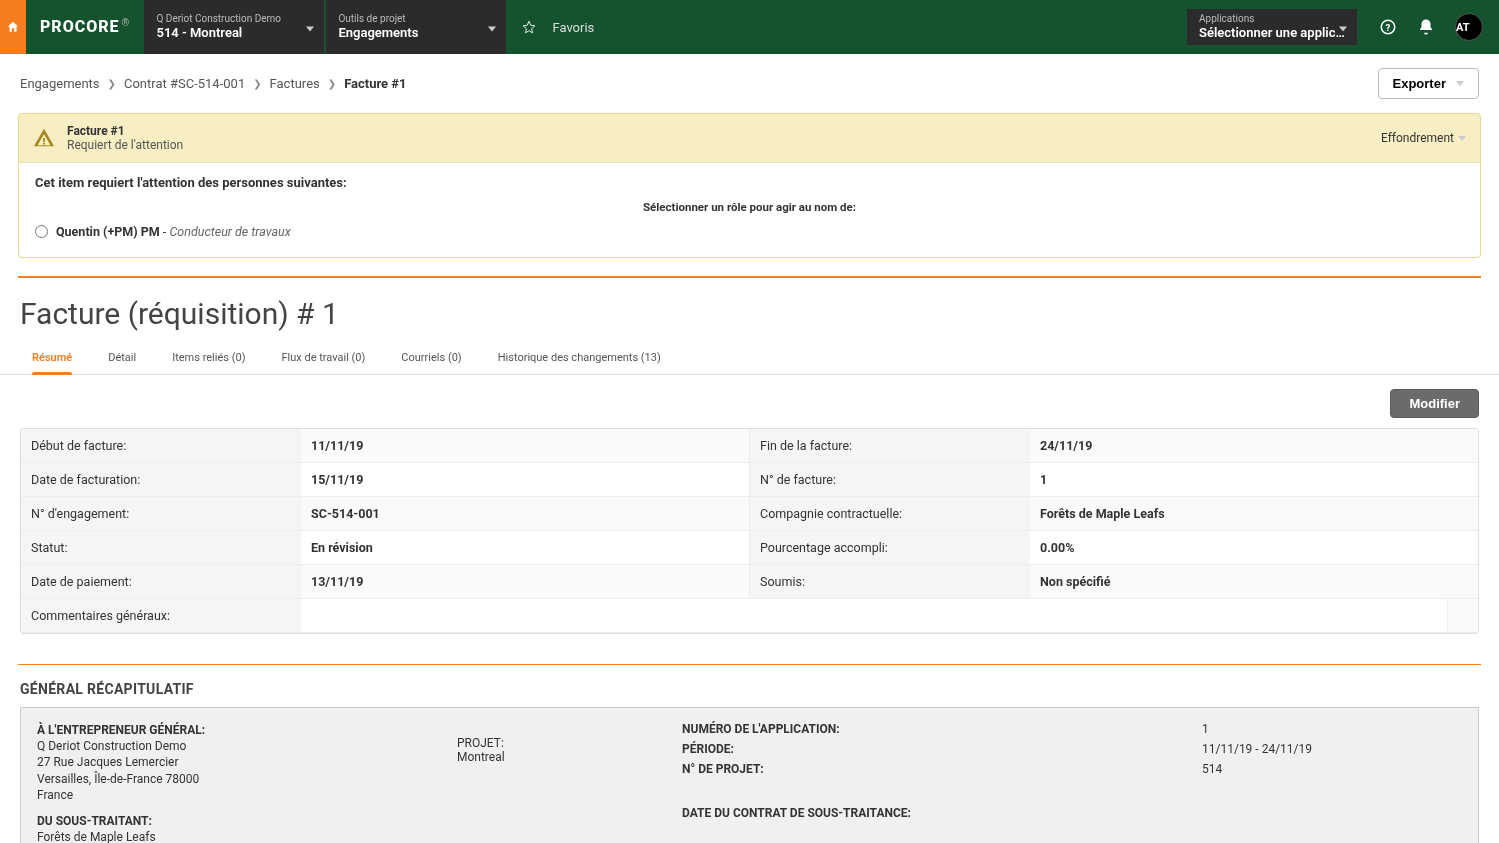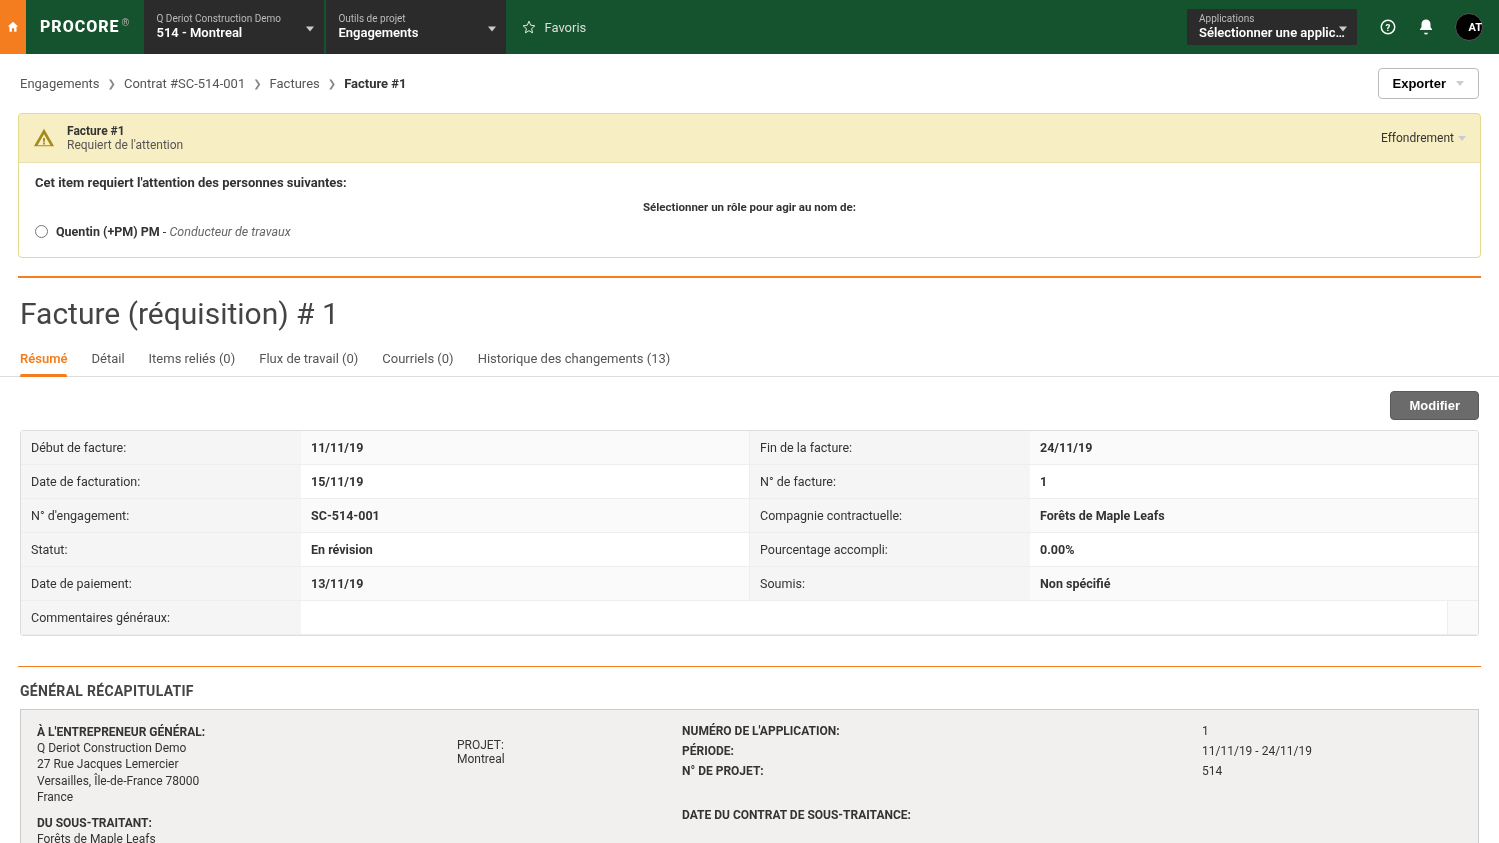--- a/index.html
+++ b/index.html
@@ -10,27 +10,27 @@
 .topbar .home { width: 26px; background: #f47e1f; display: flex; align-items: center; justify-content: center; cursor: pointer; }
 .topbar .home svg { width: 14px; height: 14px; fill: #fff; }
 .topbar .logo { display: flex; align-items: center; padding: 0 14px; }
 .topbar .logo span { font-weight: 800; letter-spacing: 1px; font-size: 16px; color: #fff; }
 .topbar .logo small { color:#aaa; font-size:10px; margin-left:2px; vertical-align: super;}
 .topbar .selector { background: #2b2b2b; padding: 4px 12px; display: flex; flex-direction: column; justify-content: center; min-width: 180px; position: relative; cursor: pointer; margin-right:2px;}
 .topbar .selector .lbl { font-size: 10px; color: #bbb; line-height: 1.2; }
 .topbar .selector .val { font-size: 13px; font-weight: 600; color: #fff; line-height: 1.2; white-space: nowrap; overflow: hidden; text-overflow: ellipsis; }
 .topbar .selector .caret { position: absolute; right: 10px; top: 50%; transform: translateY(-50%); }
 .caret-down { width:0; height:0; border-left:4px solid transparent; border-right:4px solid transparent; border-top:5px solid #ccc; display:inline-block;}
-.topbar .fav { display: flex; align-items: center; padding: 0 14px; color: #ddd; gap:8px; cursor:pointer;}
+.topbar .fav { display: flex; align-items: center; padding: 0 14px; color: #ddd; gap:16px; cursor:pointer;}
 .topbar .fav svg { width:14px; height:14px; fill:#fff; stroke:#fff;}
 .topbar .spacer { flex: 1; }
 .topbar .right { display: flex; align-items: center; gap: 20px; padding-right: 16px; }
 .topbar .right .selector { min-width: 170px; max-width:170px;}
 .topbar .ic { width: 18px; height: 18px; fill: #fff; cursor:pointer; }
-.topbar .avatar { width: 28px; height: 28px; border-radius: 50%; background: #000; border:1px solid #555; display: flex; align-items: center; justify-content: flex-end; font-size: 11px; font-weight: 700; cursor:pointer;}
+.topbar .avatar { width: 28px; height: 28px; border-radius: 50%; background: #000; border:1px solid #555; display: flex; align-items: center; justify-content: flex-start; font-size: 11px; font-weight: 700; cursor:pointer;}
 
 
 .subhead { display:flex; align-items:center; justify-content:space-between; padding: 14px 20px; }
 .breadcrumbs { display:flex; align-items:center; gap:8px; font-size:13px; color:#555; }
 .breadcrumbs a { color:#555; text-decoration:none; cursor:pointer;}
 .breadcrumbs .chev { color:#888; font-size:10px;}
 .breadcrumbs .current { font-weight:700; color:#333; }
 .btn-outline { border:1px solid #bbb; border-radius:4px; background:#fff; padding:7px 14px; font-size:13px; font-weight:600; cursor:pointer; display:flex; align-items:center; gap:10px;}
 
 
@@ -49,21 +49,21 @@
 .banner-body .role-opt em { color:#666; font-style:italic; }
 
 .hr-orange { height:2px; background:#f47e1f; margin:18px 18px 0; border:none;}
 .hr-orange.thin { height:1px; margin-top:30px; margin-bottom:16px;}
 
 
 .page-title { font-size:30px; font-weight:400; color:#444; padding: 18px 20px 14px; }
 
 
 .tabs { display:flex; gap:24px; padding:0 20px; border-bottom:1px solid #ddd; }
-.tab { padding:6px 0 10px; font-size:13px; color:#555; cursor:pointer; position:relative;}
+.tab { padding:6px 0 10px; font-size:11px; color:#555; cursor:pointer; position:relative;margin-left:12px;}
 .tab.active { color:#f47e1f; font-weight:600;}
 .tab.active::after { content:""; position:absolute; left:0; right:0; bottom:-1px; height:3px; background:#f47e1f; border-radius:2px 2px 0 0;}
 
 
 .actions-row { display:flex; justify-content:flex-end; padding:14px 20px 10px;align-items:flex-end;}
 .btn-primary { background:#6b6b6b; color:#fff; border:1px solid #5a5a5a; border-radius:4px; padding:6px 18px; font-size:13px; font-weight:600; cursor:pointer;}
 
 
 .summary-table { margin:0 20px; border:1px solid #ddd; border-radius:3px; overflow:hidden;}
 .summary-table .row { display:flex; }

